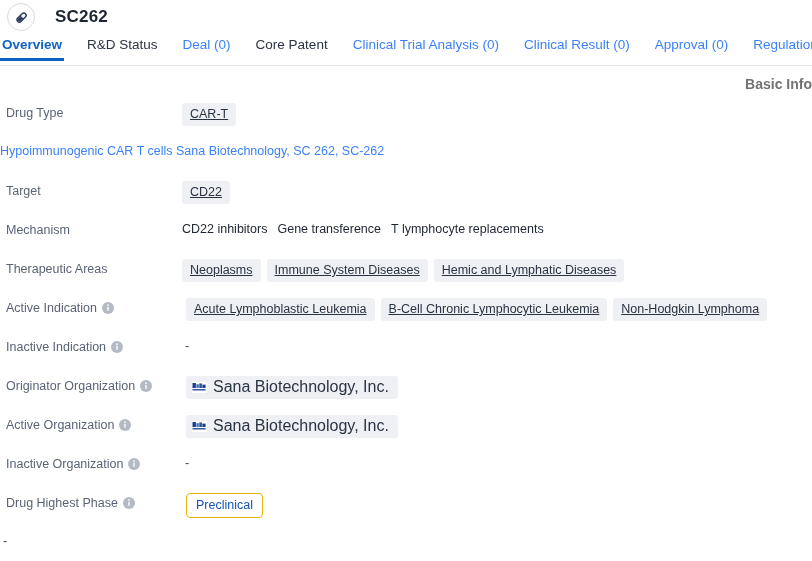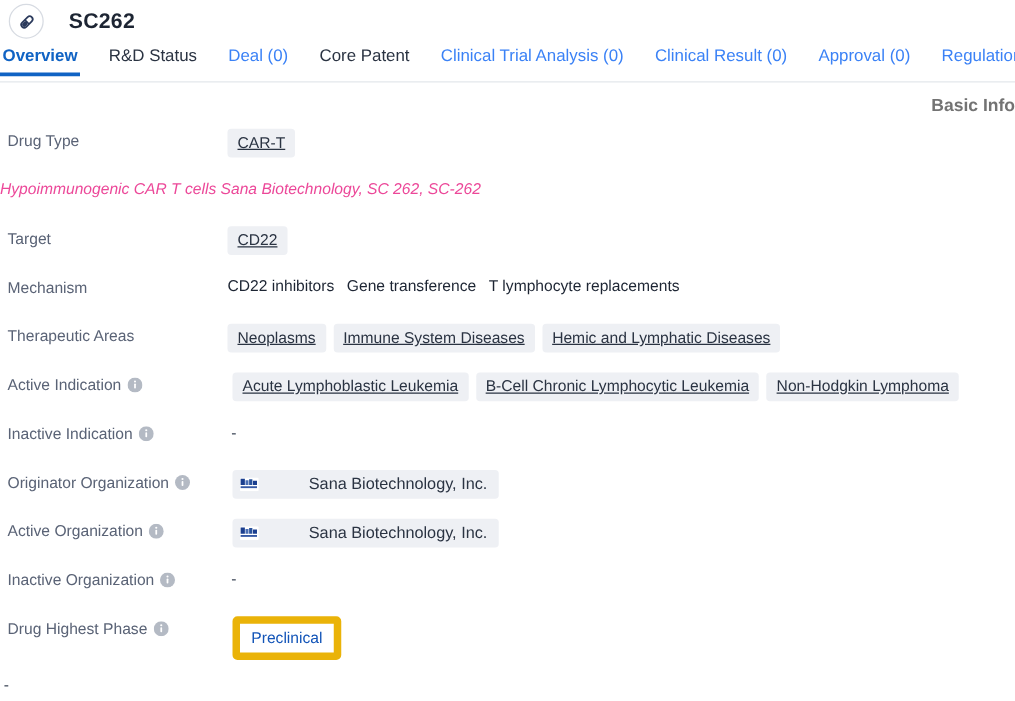--- a/index.html
+++ b/index.html
@@ -139,23 +139,22 @@
     border-radius: 3px;
     padding: 4px 8px 5px 8px;
     font-size: 12.5px;
     color: #2a3342;
     line-height: 14px;
     white-space: nowrap;
     text-decoration: underline;
   }
   .plain-text {
     font-size: 12.5px;
-    color: #ec4899;
+    color: #3b82f6;
     line-height: 17px;
-    font-style: italic;
   }
   .mechanism-list {
     display: flex;
     gap: 10px;
     flex-wrap: wrap;
   }
   .mech-item {
     font-size: 12.5px;
     color: #1d2533;
     white-space: nowrap;
@@ -164,37 +163,36 @@
     font-size: 12.5px;
     color: #3a4354;
     padding-left: 3px;
   }
   .org-tag {
     display: inline-flex;
     align-items: center;
     background: #eef0f4;
     border-radius: 3px;
     padding: 4px 9px 5px 6px;
-    font-size: 13px;
+    font-size: 16px;
     color: #2a3342;
     line-height: 14px;
     white-space: nowrap;
-    gap: 34px;
   }
   .org-logo {
     width: 15px;
     height: 11px;
     margin-right: 6px;
     flex: 0 0 auto;
     display: block;
     border-radius: 1px;
   }
   .phase-badge {
     display: inline-block;
-    border: 6px solid #eab308;
+    border: 1px solid #eab308;
     border-radius: 4px;
     color: #1355b8;
     background: #fff;
     font-size: 12.5px;
     padding: 4px 9px 5px 9px;
     line-height: 14px;
     white-space: nowrap;
   }
 </style>
 </head>

